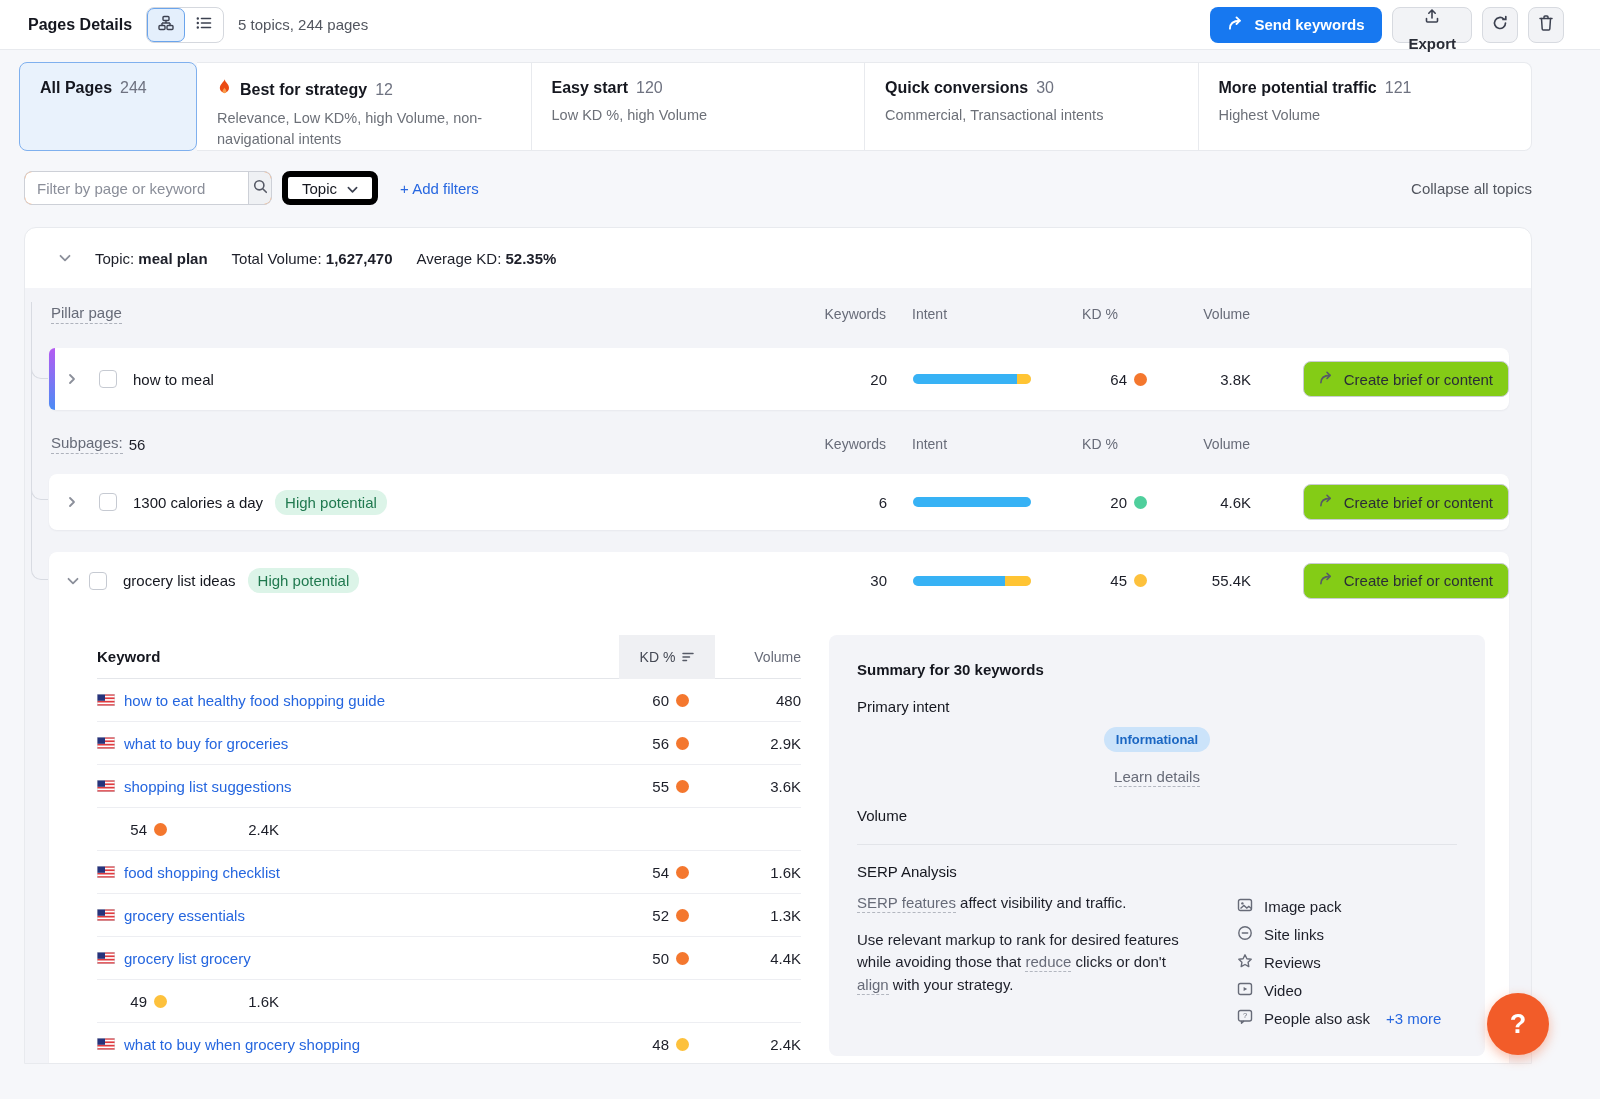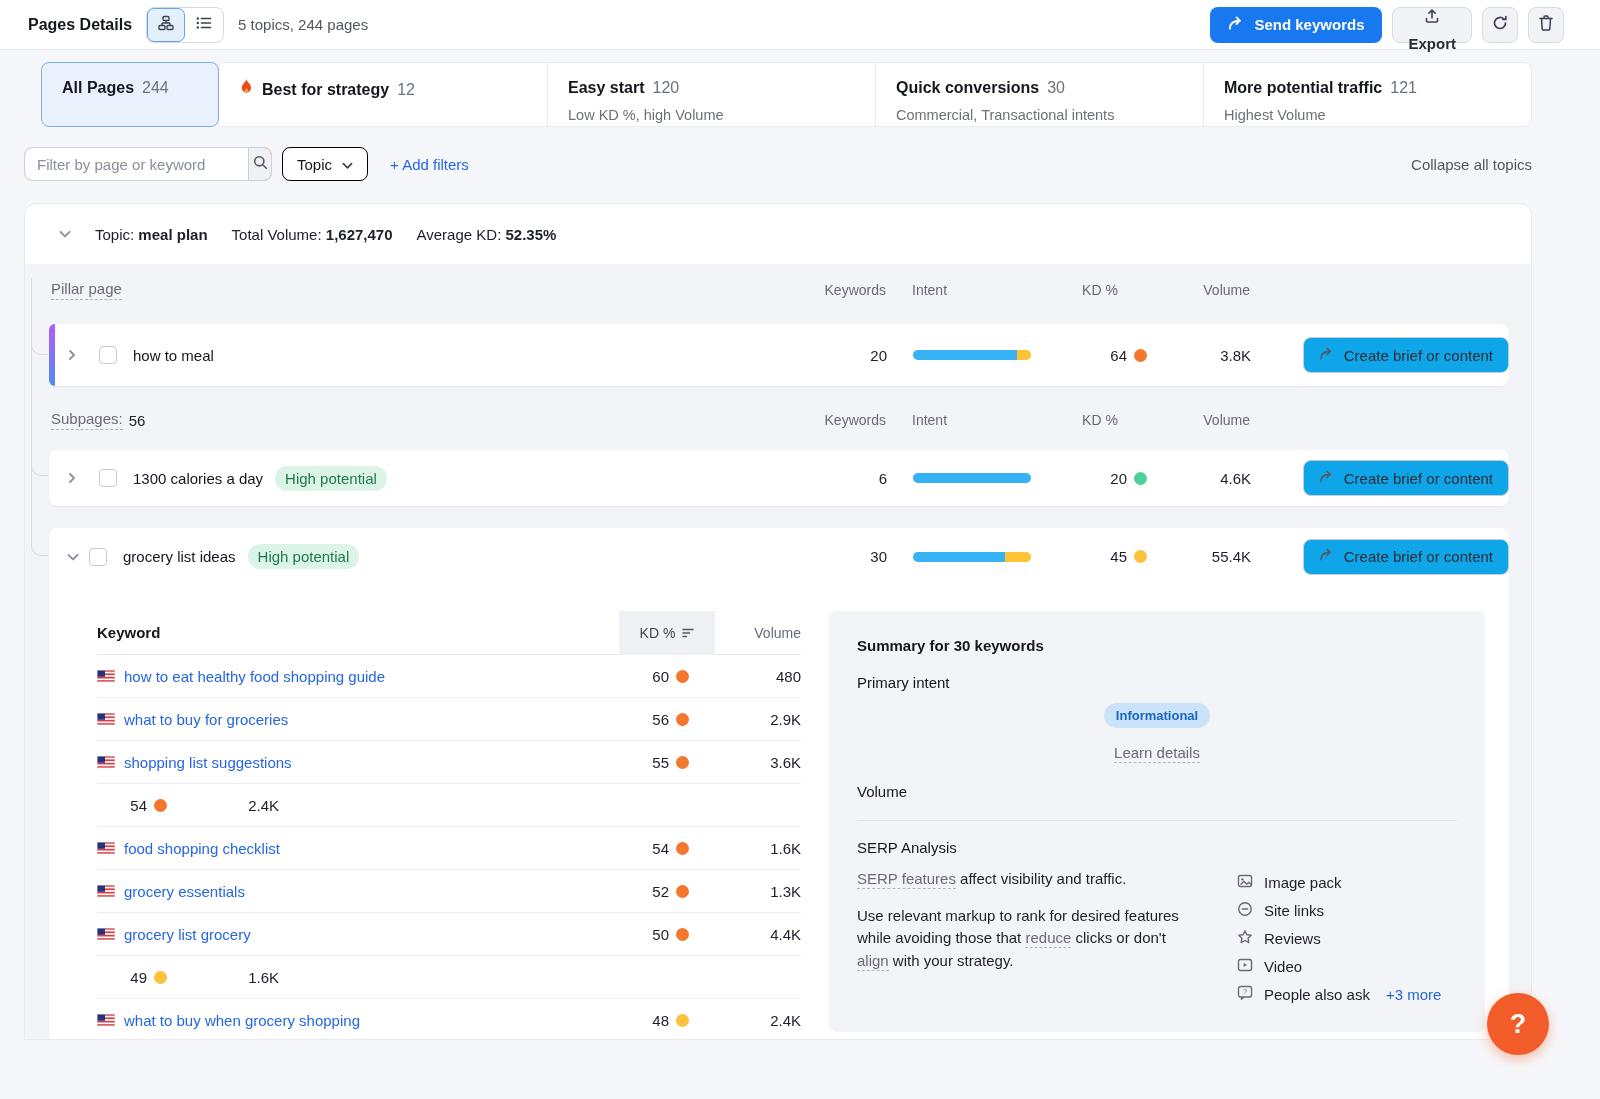--- a/index.html
+++ b/index.html
@@ -12,36 +12,36 @@
   .seg { display:flex; border:1px solid #D5D8DE; border-radius:8px; background:#fff; }
   .seg-btn { width:38px; height:34px; display:flex; align-items:center; justify-content:center; cursor:pointer; }
   .seg-btn.active { background:#E4EFFC; outline:1px solid #6AA4EC; outline-offset:-1px; border-radius:7px; }
   .topbar-summary { color:#52565f; font-size:15px; }
   .topbar-right { margin-left:auto; display:flex; gap:10px; align-items:center; }
   .btn-primary { height:36px; background:#1778F0; color:#fff; font-weight:700; font-size:15px; border:none; border-radius:8px; padding:0 18px; display:flex; align-items:center; gap:9px; cursor:pointer; }
   .btn-gray { height:36px; background:#F2F3F6; border:1px solid #D7DAE0; border-radius:8px; color:#2a2d37; font-size:15px; font-weight:600; padding:0 15px; display:flex; align-items:center; gap:8px; cursor:pointer;flex-direction:column; }
   .btn-icon { width:36px; padding:0; justify-content:center; }
 
   
-  .tabs-row { margin:12px 68px 0 41px; display:flex;justify-content:center; }
+  .tabs-row { margin:12px 68px 0 19px; display:flex;justify-content:center; }
   .tab { padding:16px 20px 0 20px; cursor:pointer; }
   .tab-active { width:178px; background:#E9F2FC; border:1px solid #7FB0EE; border-radius:8px; }
   .tab-group { flex:1; background:#fff; border:1px solid #E8EAEE; border-left:none; border-radius:0 8px 8px 0; display:grid; grid-template-columns:1fr 1fr 1fr 1fr; }
   .tab-group .tab + .tab { border-left:1px solid #E8EAEE; }
   .tab-title { display:flex; align-items:center; gap:8px; font-size:16px; font-weight:700; color:#15171f; }
   .tab-count { font-weight:400; color:#6e7280; }
   .tab-sub { margin-top:8px; font-size:14.5px; color:#6c7078; line-height:1.45; max-width:280px; }
 
   
   .filter-row { margin:20px 68px 0 24px; display:flex; align-items:center; gap:10px; }
   .search-box { width:248px; height:34px; background:#f97316; border:1px solid #CDD0D7; border-radius:8px; display:flex; overflow:hidden; }
   .search-box input { flex:1; border:none; outline:none; padding:0 12px; font-size:15px; font-family:"Liberation Sans", sans-serif; color:#1d1f29; }
   .search-box input::placeholder { color:#8a8e99; }
   .search-btn { width:36px; background:#EFF1F4; border-left:1px solid #CDD0D7; display:flex; align-items:center; justify-content:center; cursor:pointer; }
-  .topic-select { height:34px; background:#fff; border:1px solid #000000; border-radius:8px; padding:0 14px; display:flex; align-items:center; gap:10px; font-size:15px; color:#15171f; cursor:pointer; }
+  .topic-select { height:34px; background:#fff; border:6px solid #000000; border-radius:8px; padding:0 14px; display:flex; align-items:center; gap:10px; font-size:15px; color:#15171f; cursor:pointer; }
   .add-filters { color:#2767E0; font-size:15px; margin-left:12px; cursor:pointer; }
   .collapse-link { margin-left:auto; color:#52565f; font-size:15px; cursor:pointer; }
 
   
   .topic-card { margin:22px 68px 0 24px; height:837px; background:#fff; border:1px solid #E8EAEE; border-radius:12px 12px 0 0; display:flex; flex-direction:column; overflow:hidden; }
   .topic-header { height:60px; flex:none; display:flex; align-items:center; padding:0 34px; gap:10px; }
   .topic-header .chev { cursor:pointer; display:flex; }
   .t-label { color:#1d1f29; }
   .t-bold { font-weight:700; }
   .t-group { margin-left:14px; }
@@ -70,21 +70,21 @@
   .row-title { margin-left:16px; font-size:15px; color:#15171f; cursor:pointer; }
   .badge-hp { margin-left:12px; background:#DCF4E8; color:#20794F; font-size:15px; padding:4px 10px; border-radius:12px; }
   .kw-num, .kd-num, .vol-num { font-size:15px; color:#1d1f29; }
   .intent-bar { width:118px; height:10px; border-radius:5px; background:#E8EAEF; display:flex; overflow:hidden; }
   .seg-blue { background:#37B2F5; height:100%; }
   .seg-yellow { background:#FFC433; height:100%; }
   .dot { width:13px; height:13px; border-radius:50%; flex:none; }
   .dot[data-level="orange"] { background:#F4772E; }
   .dot[data-level="yellow"] { background:#FDC13C; }
   .dot[data-level="green"]  { background:#4FCF9C; }
-  .btn-brief { height:36px; background:#0ea5e9; border:1px solid #C9CCD3; border-radius:8px; color:#2a2d37; font-size:15px; display:flex; align-items:center; gap:9px; padding:0 15px; cursor:pointer; }
+  .btn-brief { height:36px; background:#84cc16; border:1px solid #C9CCD3; border-radius:8px; color:#2a2d37; font-size:15px; display:flex; align-items:center; gap:9px; padding:0 15px; cursor:pointer; }
 
   .row1 { margin-top:4px; height:56px; }
   .row2-card { margin:22px 22px 0 24px; background:#fff; border-radius:8px; min-height:540px; box-shadow:0 1px 2px rgba(20,25,40,.05); }
   .row2-head { height:57px; display:flex; align-items:center; padding-left:18px; }
 
   
   .expanded { display:flex; padding:26px 24px 0 48px; gap:28px; align-items:flex-start; }
   .kw-table { width:704px; flex:none; }
   .kwt-head { display:flex; align-items:center; height:44px; border-bottom:1px solid #E4E6EA; }
   .kwt-head .h-kw { flex:1; font-weight:700; font-size:15px; color:#15171f; }
@@ -180,20 +180,21 @@
   <div class="tab-group">
     <div class="tab">
       <div class="tab-title">
         <span><svg width="15" height="17" viewBox="0 0 16 18">
               <path fill="#EB4A13" d="M8.2.3c.4 3.4 4.6 5 4.6 9.3a4.9 4.9 0 0 1-9.8 0C3 6.9 4.6 5.6 5.5 4.2 6.5 2.8 7.9 1.9 8.2.3z"></path>
               <path fill="#F89B4B" d="M8.1 9c.2 1.7 2 2.2 2 4a2.1 2.1 0 0 1-4.2 0c0-1.3.7-1.8 1.2-2.5.5-.6 1-.8 1-1.5z"></path>
             </svg></span>
         <span>Best for strategy</span>
         <span class="tab-count">12</span>
       </div>
+      <div class="tab-sub">Relevance, Low KD%, high Volume, non-navigational intents</div>
     </div>
     <div class="tab">
       <div class="tab-title">
           <span>Easy start</span>
           <span class="tab-count">120</span>
         </div>
       <div class="tab-sub">Low KD %, high Volume</div>
     </div>
     <div class="tab">
       <div class="tab-title">

